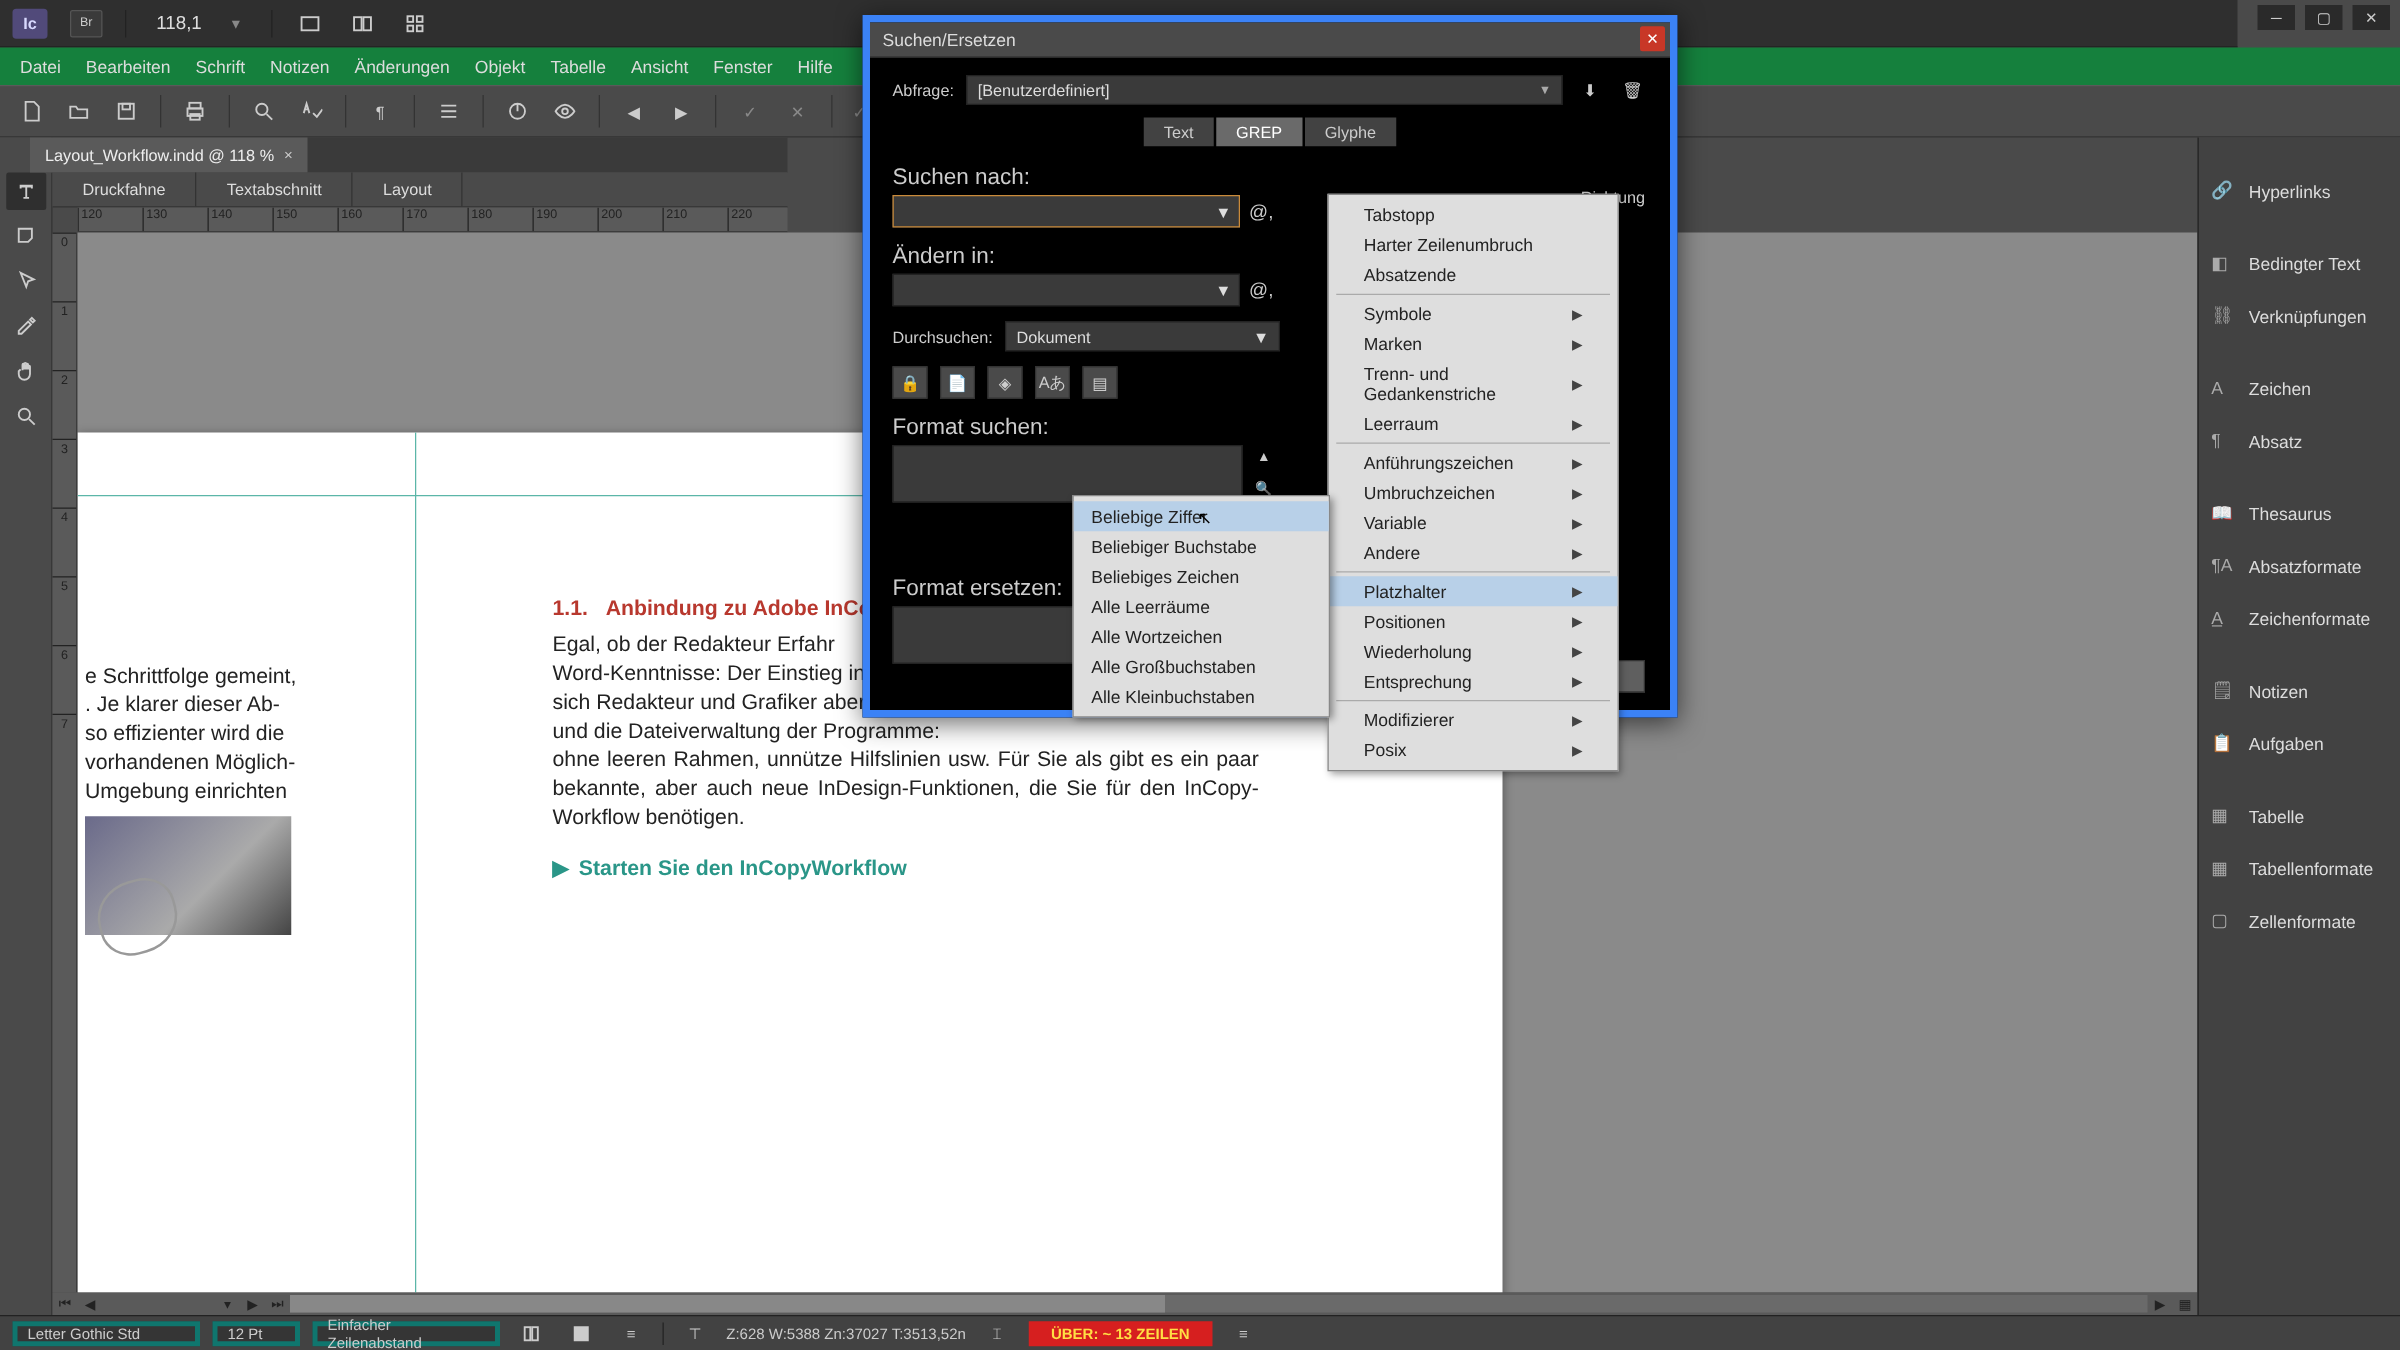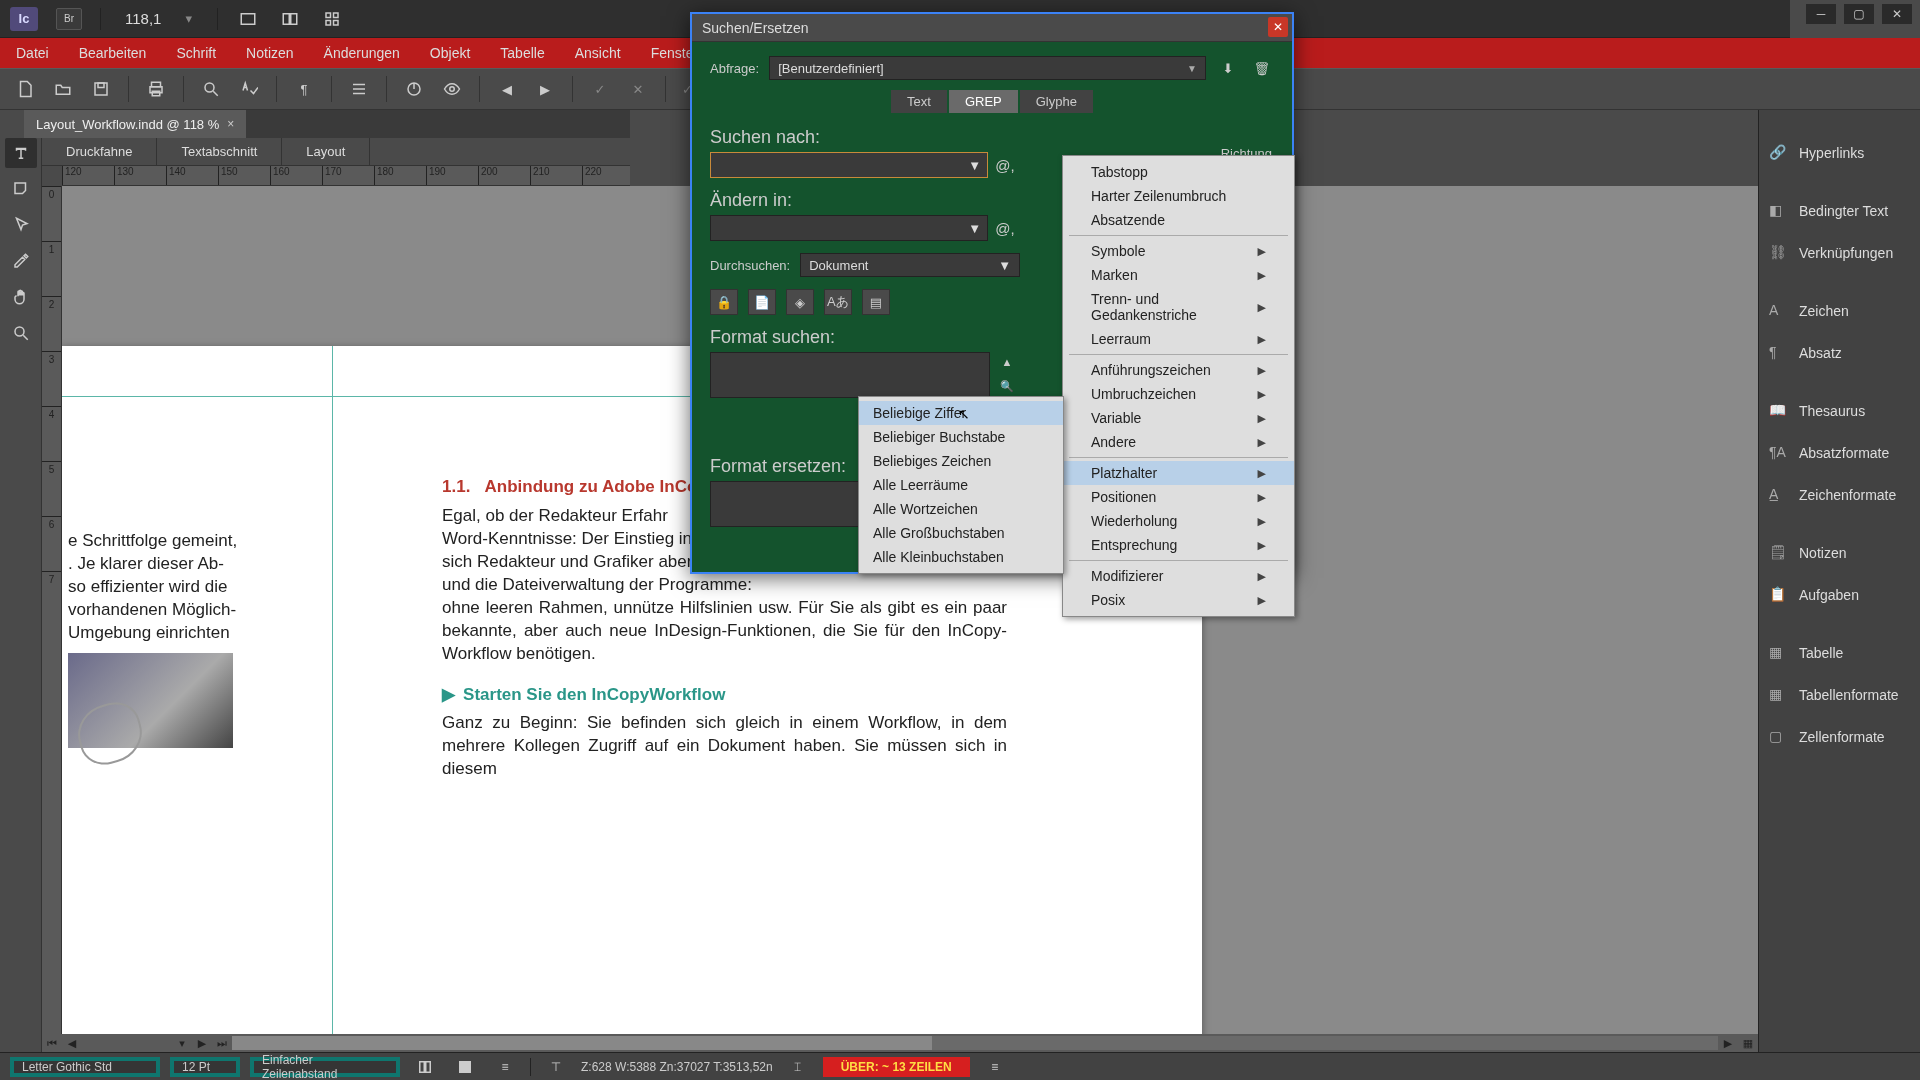--- a/index.html
+++ b/index.html
@@ -12,21 +12,21 @@
 
 .topstrip { position: absolute; top: 0; left: 0; right: 130px; height: 38px; background: #2f2f2f; display: flex; align-items: center; padding: 0 10px; gap: 18px; border-bottom: 1px solid #222; }
 .app-logo { width: 28px; height: 24px; background: #514a7a; border-radius: 3px; color: #d9d9ff; font-weight: bold; font-size: 13px; display: flex; align-items: center; justify-content: center; }
 .br-btn { width: 26px; height: 22px; background: #3a3a3a; border: 1px solid #555; border-radius: 2px; font-size: 10px; display: flex; align-items: center; justify-content: center; }
 .zoom-display { font-size: 15px; color: #ddd; padding: 0 6px; }
 .zoom-chevron { width: 14px; display: flex; align-items: center; color: #888; }
 .view-icon { width: 24px; height: 22px; display: flex; align-items: center; justify-content: center; }
 .view-icon svg { width: 18px; height: 18px; }
 
 
-.menubar { position: absolute; top: 38px; left: 0; right: 0; height: 30px; background: #b91c1c; display: flex; align-items: center; padding: 0 6px; gap: 10px; }
+.menubar { position: absolute; top: 38px; left: 0; right: 0; height: 30px; background: #15803d; display: flex; align-items: center; padding: 0 6px; gap: 0; }
 .menubar .menu-item { padding: 4px 10px; color: #ddd; font-size: 14px; }
 
 
 .toolbar { position: absolute; top: 68px; left: 0; right: 0; height: 42px; background: #4a4a4a; display: flex; align-items: center; padding: 0 10px; gap: 8px; border-top: 1px solid #5a5a5a; border-bottom: 1px solid #333; }
 .toolbar .sep { width: 1px; height: 26px; background: #333; margin: 0 4px; }
 .tbtn { width: 30px; height: 30px; display: flex; align-items: center; justify-content: center; color: #ccc; }
 .tbtn svg { width: 18px; height: 18px; }
 
 
 .left-rail { position: absolute; top: 110px; left: 0; width: 42px; bottom: 28px; background: #4a4a4a; border-right: 1px solid #333; display: flex; flex-direction: column; align-items: center; padding-top: 28px; gap: 6px; }
@@ -73,21 +73,21 @@
 .status-field { background: #353535; border: 4px solid #0f766e; padding: 2px 8px; height: 20px; display: flex; align-items: center; color: #ccc; }
 .status-red { background: #d61f1f; color: #ffde44; font-weight: bold; padding: 0 18px; height: 20px; display: flex; align-items: center; }
 
 
 .right-panels { position: absolute; top: 110px; right: 0; width: 162px; bottom: 28px; background: #424242; border-left: 1px solid #222; display: flex; flex-direction: column; padding-top: 24px; gap: 4px; }
 .panel-item { display: flex; align-items: center; gap: 10px; padding: 10px 10px; color: #ddd; font-size: 14px; }
 .panel-item .picon { width: 20px; height: 18px; color: #aaa; }
 .panel-sep { height: 12px; }
 
 
-.dialog { position: absolute; top: 12px; left: 690px; width: 604px; height: 562px; background: #14532d; border: 2px solid #3b82f6; box-shadow: 0 4px 20px rgba(0,0,0,.6); }
+.dialog { position: absolute; top: 12px; left: 690px; width: 652px; height: 562px; background: #000000; border: 6px solid #3b82f6; box-shadow: 0 4px 20px rgba(0,0,0,.6); }
 .dialog-title { height: 28px; background: #4a4a4a; display: flex; align-items: center; padding: 0 10px; color: #ddd; font-size: 14px; border-bottom: 1px solid #333; position: relative; }
 .dialog-close { position: absolute; right: 4px; top: 3px; width: 20px; height: 20px; background: #c83727; color: #fff; display: flex; align-items: center; justify-content: center; font-size: 12px; border-radius: 2px; }
 .dialog-body { padding: 14px 18px; }
 .dlg-row { display: flex; align-items: center; gap: 10px; margin-bottom: 10px; }
 .dlg-label { color: #ccc; font-size: 13px; }
 .dlg-select { flex: 1; height: 24px; background: #3a3a3a; border: 1px solid #222; color: #ddd; padding: 2px 8px; display: flex; align-items: center; justify-content: space-between; }
 .dlg-select .chev { font-size: 10px; color: #aaa; }
 .dlg-icon-btn { width: 24px; height: 24px; display: flex; align-items: center; justify-content: center; color: #ccc; }
 
 .tab-row { display: flex; justify-content: center; gap: 2px; margin: 8px 0 14px; }
@@ -342,21 +342,20 @@
       </div>
       <div style="white-space:pre-line">Egal, ob der Redakteur Erfahr
 Word-Kenntnisse: Der Einstieg in
 sich Redakteur und Grafiker aber
 und die Dateiverwaltung der Programme:
 ohne leeren Rahmen, unnütze Hilfslinien usw. Für Sie als   gibt es ein paar bekannte, aber auch neue InDesign-Funktionen, die Sie für den InCopy-Workflow benötigen.</div>
       <div class="sub-head">
         <span class="tri">▶</span>
         <span>Starten Sie den InCopyWorkflow</span>
       </div>
-      <div style="margin-top:6px">Ganz zu Beginn: Sie befinden sich gleich in einem Workflow, in dem mehrere Kollegen Zugriff auf ein Dokument haben. Sie müssen sich in diesem</div>
     </div>
   </div>
 </div>
 
 <div class="doc-nav">
   <div class="nav-btn">⏮</div>
   <div class="nav-btn">◀</div>
   <div class="nav-btn" style="width:90px"></div>
   <div class="nav-btn">▾</div>
   <div class="nav-btn">▶</div>

